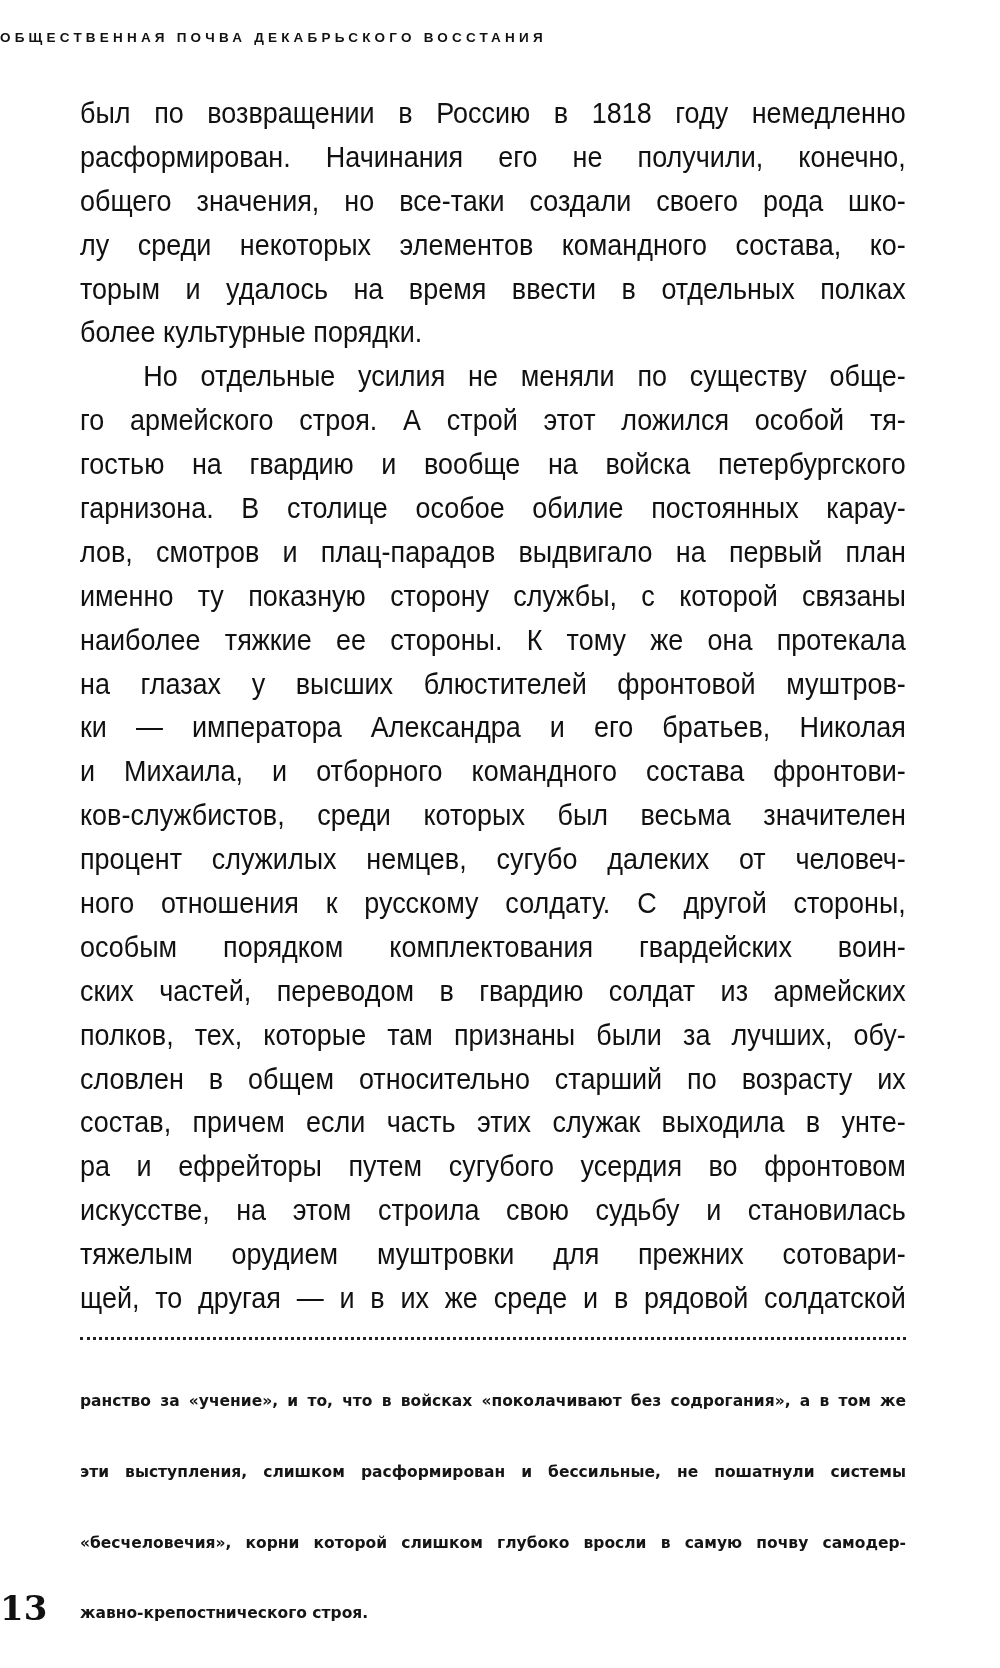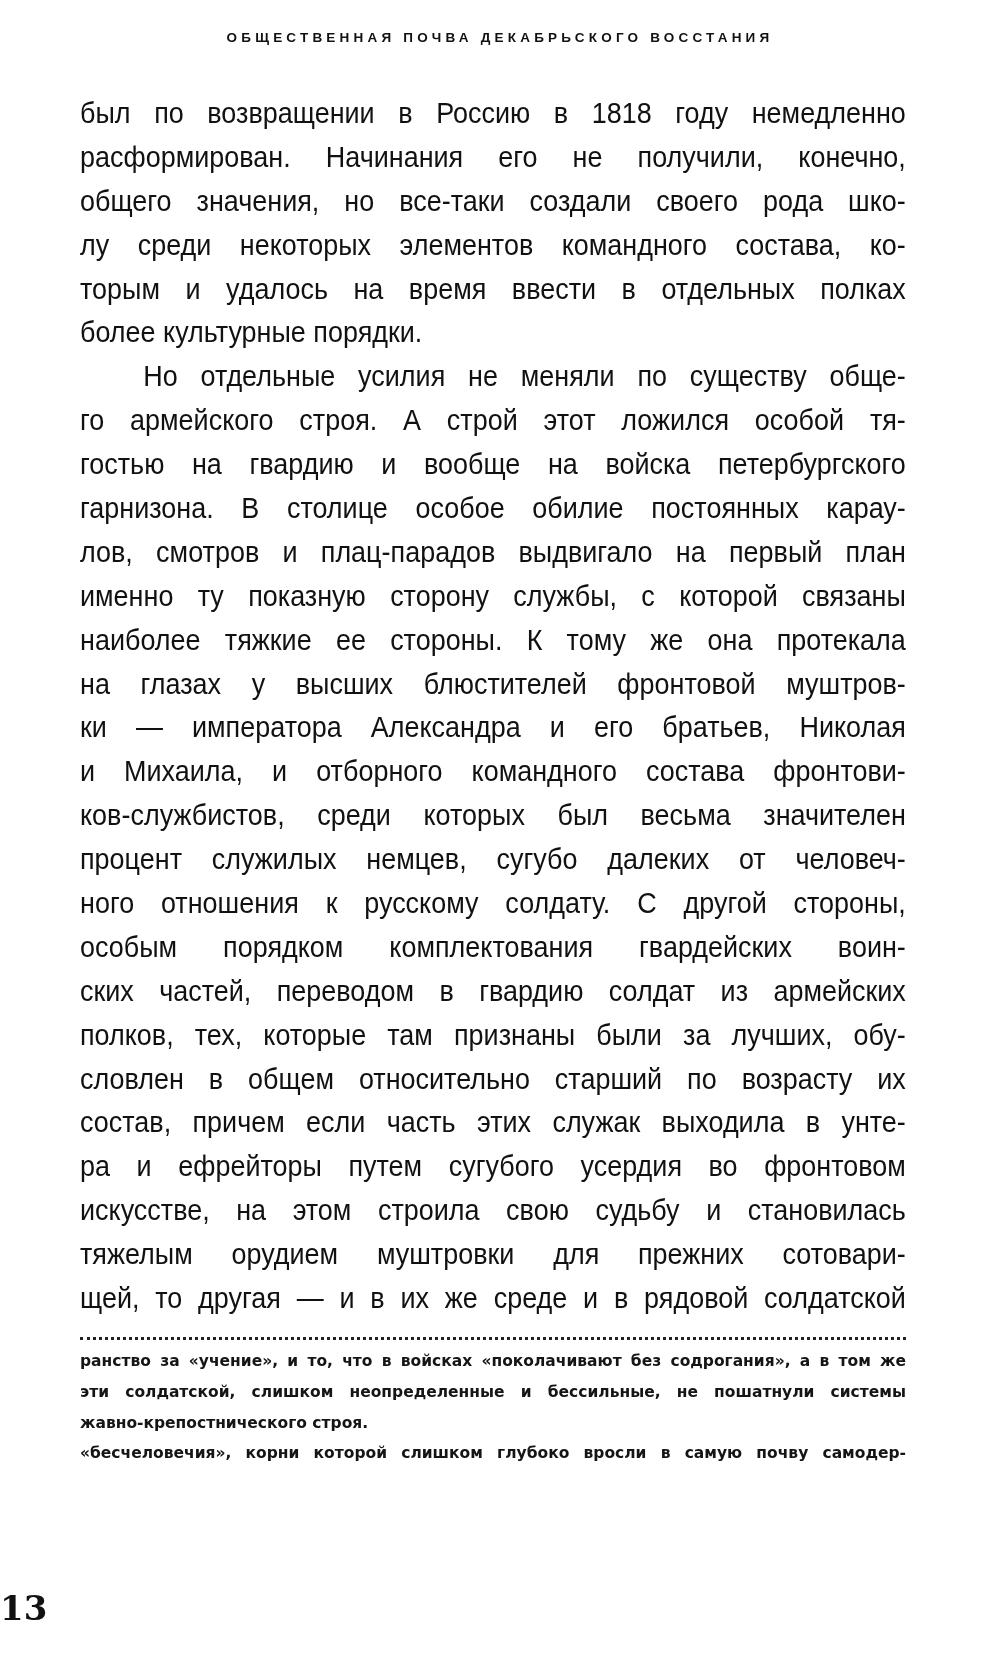--- a/index.html
+++ b/index.html
@@ -2,21 +2,21 @@
 <html><head>
 <meta charset="utf-8">
 <style>
   html, body { margin: 0; padding: 0; background: #ffffff; }
   body {
     width: 1000px; height: 1668px; position: relative; overflow: hidden;
     color: #111111;
   }
   .running-head {
     position: absolute; left: 0; top: 30px; width: 1000px;
-    text-align: center;
+    text-align: left;
     font-family: "Liberation Sans", sans-serif;
     font-weight: bold; font-size: 13.5px; letter-spacing: 4.2px;
     color: #111;
   }
   .body-text {
     position: absolute; left: 80px; top: 92px; width: 826px;
     font-family: "Liberation Sans", sans-serif;
     font-size: 29px; line-height: 43.9px;
     transform: scaleX(0.93); transform-origin: left top;
     width: 888px;
@@ -31,21 +31,21 @@
   .footnote-rule {
     position: absolute; left: 80px; top: 1337px; width: 826px; height: 0;
     border-top: 3px dotted #222;
   }
   .footnote {
     position: absolute; left: 80px; top: 1346px; width: 826px;
     font-family: "DejaVu Sans", sans-serif;
     font-size: 15.5px; line-height: 30.8px; font-weight: bold;
     color: #151515;
   }
-  .footnote .line { height: 30.8px; }
+  .footnote .line { height: 30.8px; margin-top: 40px; }
   .page-number {
     position: absolute; left: 0; top: 1588px; width: 1000px;
     text-align: left;
     font-family: "DejaVu Serif", serif; font-weight: bold; font-size: 34px;
   }
 </style>
 </head>
 <body>
 
 <div class="running-head">ОБЩЕСТВЕННАЯ ПОЧВА ДЕКАБРЬСКОГО ВОССТАНИЯ</div>
@@ -82,18 +82,18 @@
     <span class="line">искусстве, на этом строила свою судьбу и становилась</span>
     <span class="line">тяжелым орудием муштровки для прежних сотовари-</span>
     <span class="line">щей, то другая — и в их же среде и в рядовой солдатской</span>
   </div>
 </div>
 
 <div class="footnote-rule"></div>
 
 <div class="footnote">
   <span class="line">ранство за «учение», и то, что в войсках «поколачивают без содрогания», а в том же</span>
-  <span class="line">эти солдатской, слишком неопределенные и бессильные, не пошатнули системы</span>
+  <span class="line">эти выступления, слишком расформирован и бессильные, не пошатнули системы</span>
+  <span class="line">«бесчеловечия», корни которой слишком глубоко вросли в самую почву самодер-</span>
   <span class="line last">жавно-крепостнического строя.</span>
-  <span class="line">«бесчеловечия», корни которой слишком глубоко вросли в самую почву самодер-</span>
 </div>
 
 <div class="page-number">13</div>
 
 </body></html>

